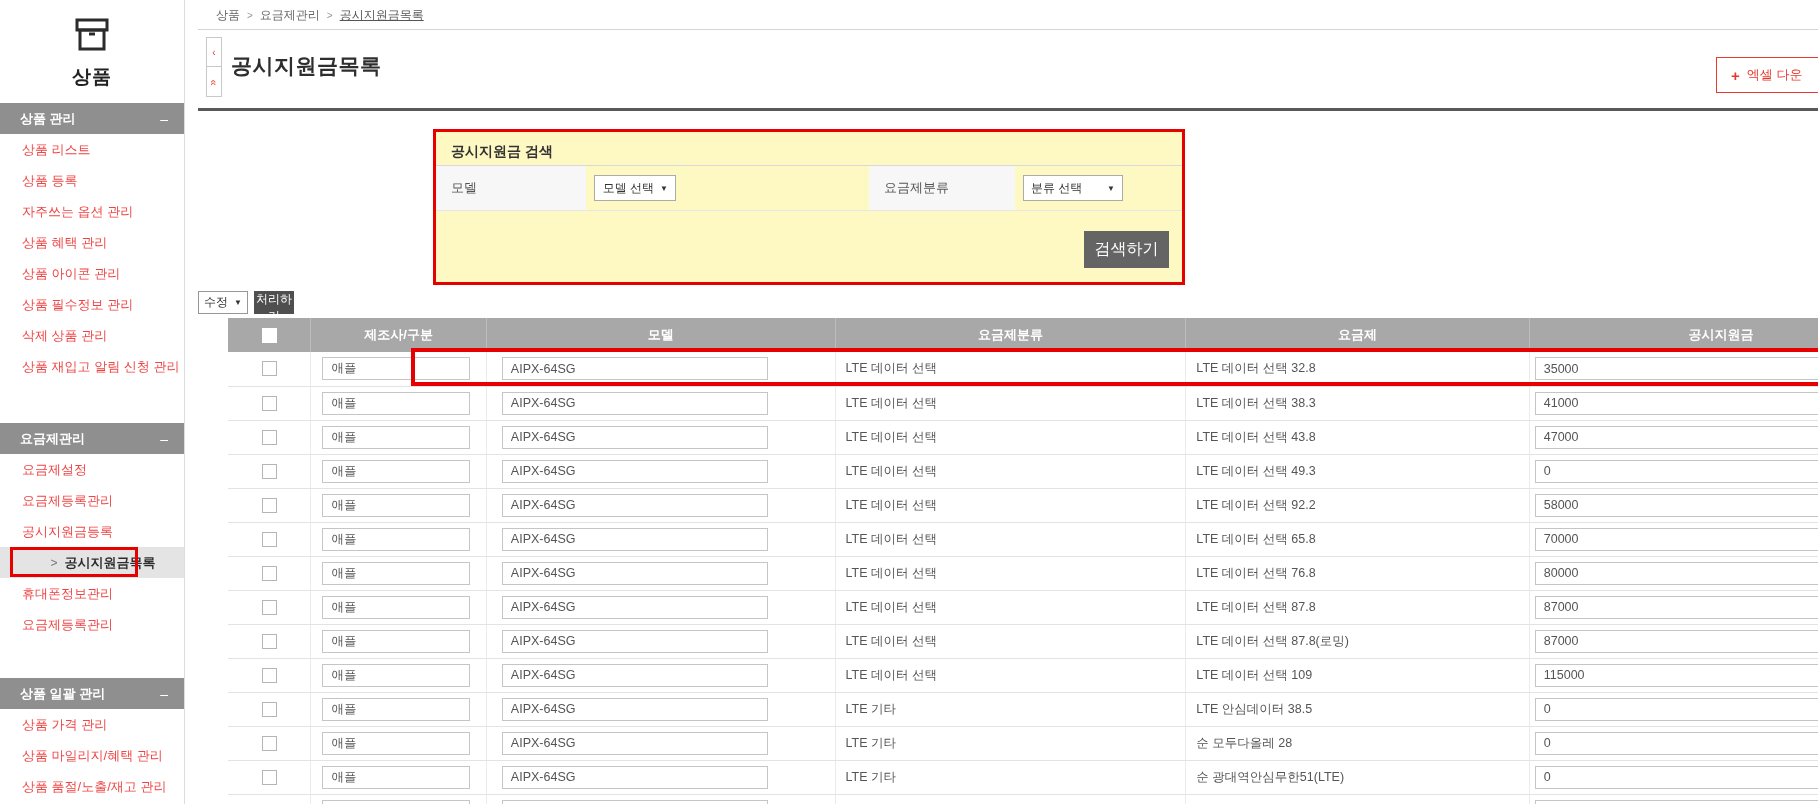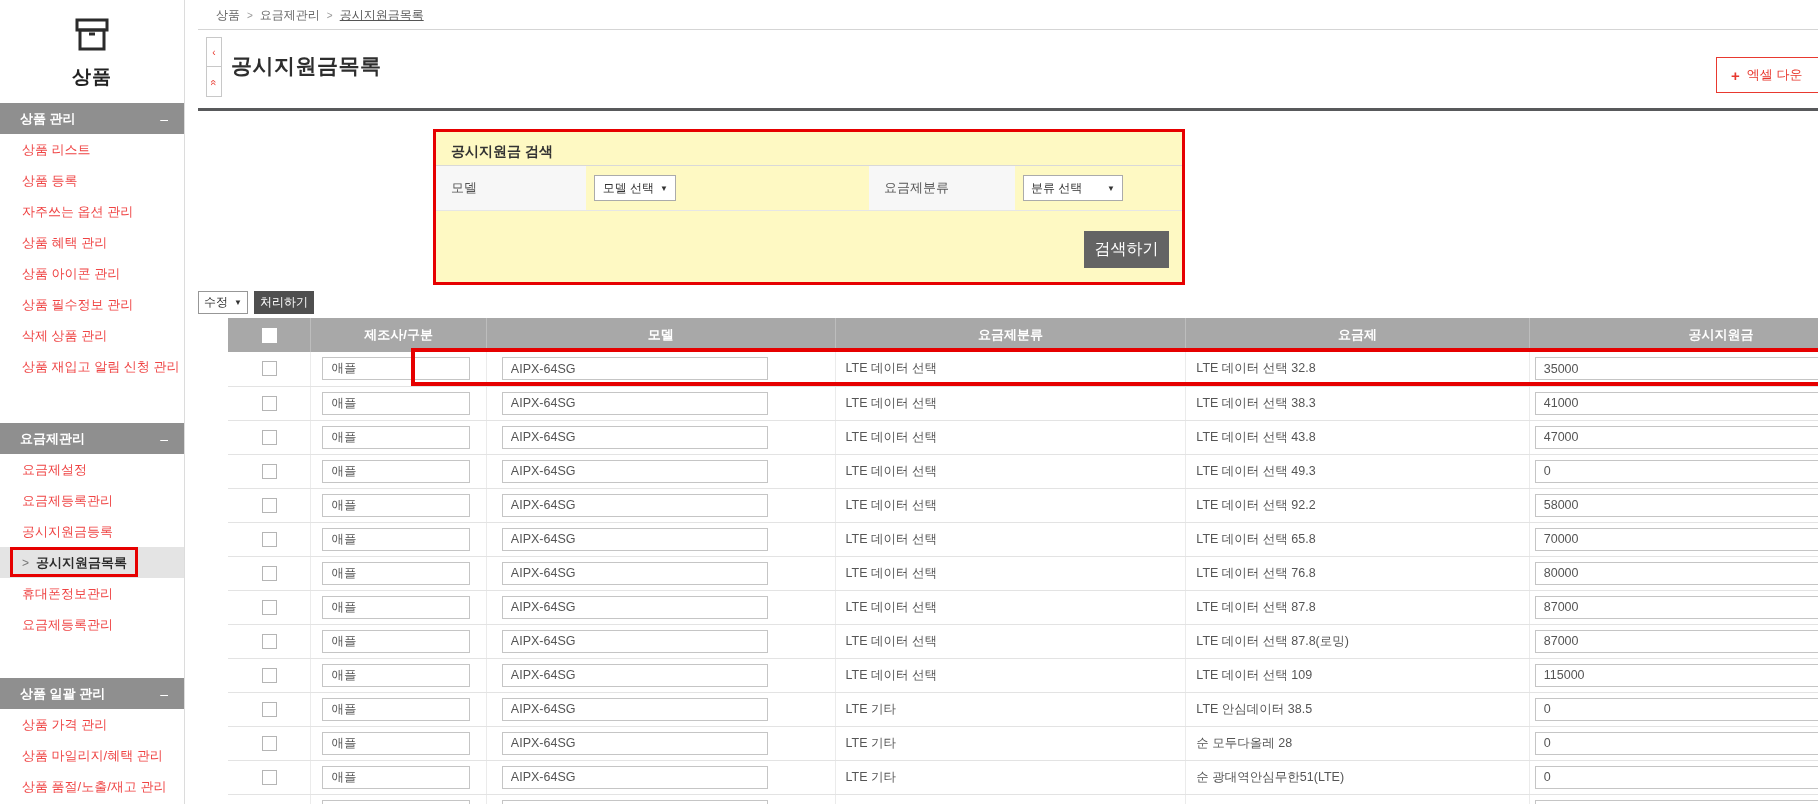--- a/index.html
+++ b/index.html
@@ -16,21 +16,21 @@
 
   
   #sidebar{position:absolute;left:0;top:0;width:185px;height:804px;background:#fff;border-right:1px solid #dcdcdc;}
   .app-head{height:103px;text-align:center;padding-top:16px;}
   .app-head svg{display:block;margin:0 auto 8px auto;}
   .app-title{font-size:19px;font-weight:bold;color:#222;letter-spacing:1px;}
   .side-section-header{height:31px;background:var(--section_bg);color:#fff;font-size:13px;font-weight:bold;
     display:flex;align-items:center;justify-content:space-between;padding:0 16px 0 20px;cursor:pointer;}
   .side-section-header .minus{font-weight:normal;font-size:14px;}
   .side-item{position:relative;height:31px;line-height:31px;padding-left:22px;font-size:13px;color:#ef4444;cursor:pointer;white-space:nowrap;}
-  .side-item.active{background:var(--active_item_bg);color:#2c2c2c;font-weight:bold;}
+  .side-item.active{background:var(--active_item_bg);color:#2c2c2c;font-weight:bold;text-align:center;}
   .side-item.active .caret{color:#777;font-weight:normal;margin-right:7px;font-size:12px;}
   .active-outline{position:absolute;left:10px;right:46px;top:0;bottom:1px;border:3px solid var(--annotation);pointer-events:none;}
   .side-gap1{height:41px;} .side-gap2{height:38px;}
 
   
   #gutter{position:absolute;left:206px;top:37px;width:16px;z-index:5;}
   .gutter-btn{width:16px;height:30px;background:#fff;border:1px solid #c8c8c8;display:flex;align-items:center;justify-content:center;
     color:var(--accent);font-size:10px;cursor:pointer;}
   .gutter-btn + .gutter-btn{margin-top:-1px;height:31px;}
   .rot-up{display:inline-block;transform:rotate(90deg);font-size:11px;letter-spacing:-1px;}
@@ -60,21 +60,21 @@
   .ui-select.s1{width:82px;justify-content:flex-end;}
   .ui-select.s2{width:100px;}
   .ui-select .arr{font-size:8px;color:#333;margin-left:6px;}
   #search-btn{position:absolute;right:13px;bottom:14px;width:85px;height:37px;background:var(--button_dark);color:#fff;
     border:none;font-size:16px;cursor:pointer;}
 
   
   #modify-select{position:absolute;left:0;top:291px;width:50px;height:23px;border:1px solid #979797;background:#fff;
     font-size:12px;color:#333;display:flex;align-items:center;justify-content:space-between;padding:0 5px;cursor:pointer;}
   #modify-select .arr{font-size:8px;}
-  #apply-btn{position:absolute;left:56px;top:291px;width:60px;height:23px;background:#4f4f4f;color:#fff;border:none;
+  #apply-btn{position:absolute;left:56px;top:291px;width:40px;height:23px;background:#4f4f4f;color:#fff;border:none;
     font-size:12px;cursor:pointer;}
 
   
   #table-wrap{position:absolute;left:30px;top:318px;width:1684px;height:486px;overflow:hidden;}
   table{border-collapse:collapse;table-layout:fixed;width:1684px;}
   col.c0{width:78px;} col.c1{width:165px;} col.c2{width:328px;} col.c3{width:330px;} col.c4{width:323px;} col.c5{width:360px;}
   thead th{height:34px;background:var(--header_bg);color:#fff;font-size:13px;font-weight:600;text-align:center;
     border-right:1px solid #bdbdbd;}
   thead th:last-child{border-right:none;}
   tbody td{height:34px;background:#fff;border-bottom:1px solid #e3e3e3;border-right:1px solid #ebebeb;font-size:12.5px;color:#555;

